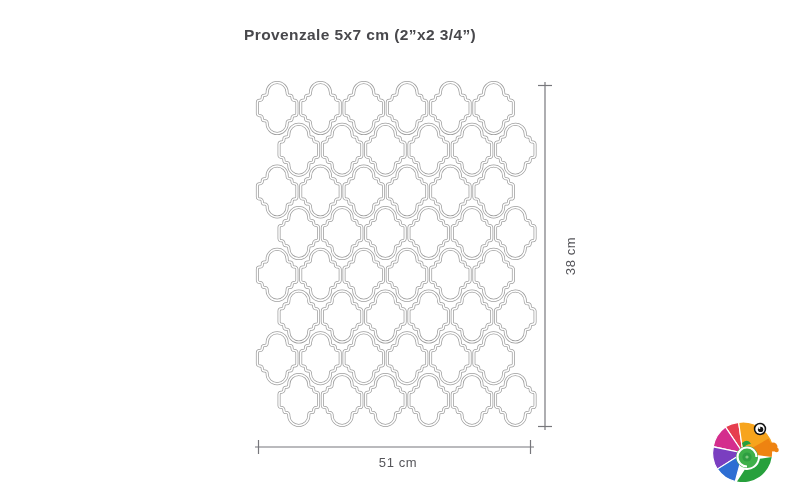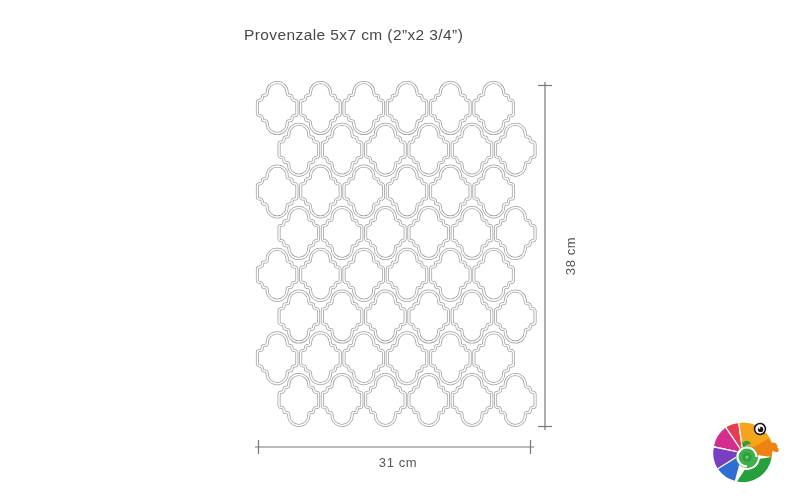--- a/index.html
+++ b/index.html
@@ -3,21 +3,21 @@
 <meta charset="utf-8">
 <style>
   html,body{margin:0;padding:0;}
   body{
     width:800px;height:500px;background:#ffffff;overflow:hidden;position:relative;
     font-family:"Liberation Sans", sans-serif;
   }
   .page{position:absolute;inset:0;}
   .title{
     position:absolute;left:244px;top:26px;
-    font-size:15.5px;letter-spacing:.4px;color:#48484c;font-weight:400;
+    font-size:15.5px;letter-spacing:.4px;color:#48484c;font-weight:700;
     white-space:nowrap;
   }
   #diagram{position:absolute;left:0;top:0;}
   .dim-label{
     position:absolute;font-size:13px;color:#55555a;letter-spacing:.6px;
     text-align:center;white-space:nowrap;
   }
   .dim-label.v{
     left:536px;top:248px;width:70px;height:16px;
     transform:rotate(-90deg);transform-origin:center;
@@ -236,21 +236,21 @@
         <line x1="545" y1="82" x2="545" y2="430"></line>
         <line x1="538" y1="85.5" x2="552" y2="85.5"></line>
         <line x1="538" y1="426.5" x2="552" y2="426.5"></line>
         <line x1="255" y1="447" x2="534" y2="447"></line>
         <line x1="258.5" y1="440" x2="258.5" y2="454"></line>
         <line x1="530.5" y1="440" x2="530.5" y2="454"></line>
       </g>
     </svg>
 
   <div class="dim-label v">38 cm</div>
-  <div class="dim-label h">31 cm</div>
+  <div class="dim-label h">51 cm</div>
 
   <svg class="logo" width="78" height="82" viewBox="0 0 78 82">
     <g>
       <path stroke="#ffffff" stroke-width="1.2" d="M37 40 L19.2 13.7 A31 31 0 0 1 32.7 9.3 Z" fill="#E63E4E"></path>
       <path stroke="#ffffff" stroke-width="1.2" d="M37 40 L7.2 33.7 A30.5 30.5 0 0 1 19.4 13.9 Z" fill="#D42D8D"></path>
       <path stroke="#ffffff" stroke-width="1.2" d="M37 40 L11.3 56.2 A30 30 0 0 1 7.3 33.8 Z" fill="#7A3EC0"></path>
       <path stroke="#ffffff" stroke-width="1.2" d="M37 40 L29.3 68.5 A29.5 29.5 0 0 1 11.4 56.1 Z" fill="#2E6ED3"></path>
       <path stroke="#ffffff" stroke-width="1.2" d="M37 40 L32.6 9.3 A31.5 31.5 0 0 1 68.4 37.3 Z" fill="#F7A41D"></path>
       <path d="M37 40 L62.6 25.6 A29 29 0 0 1 65.7 44 Z" fill="#EE8311"></path>
       <circle cx="67" cy="34" r="4.5" fill="#EE8311"></circle>

